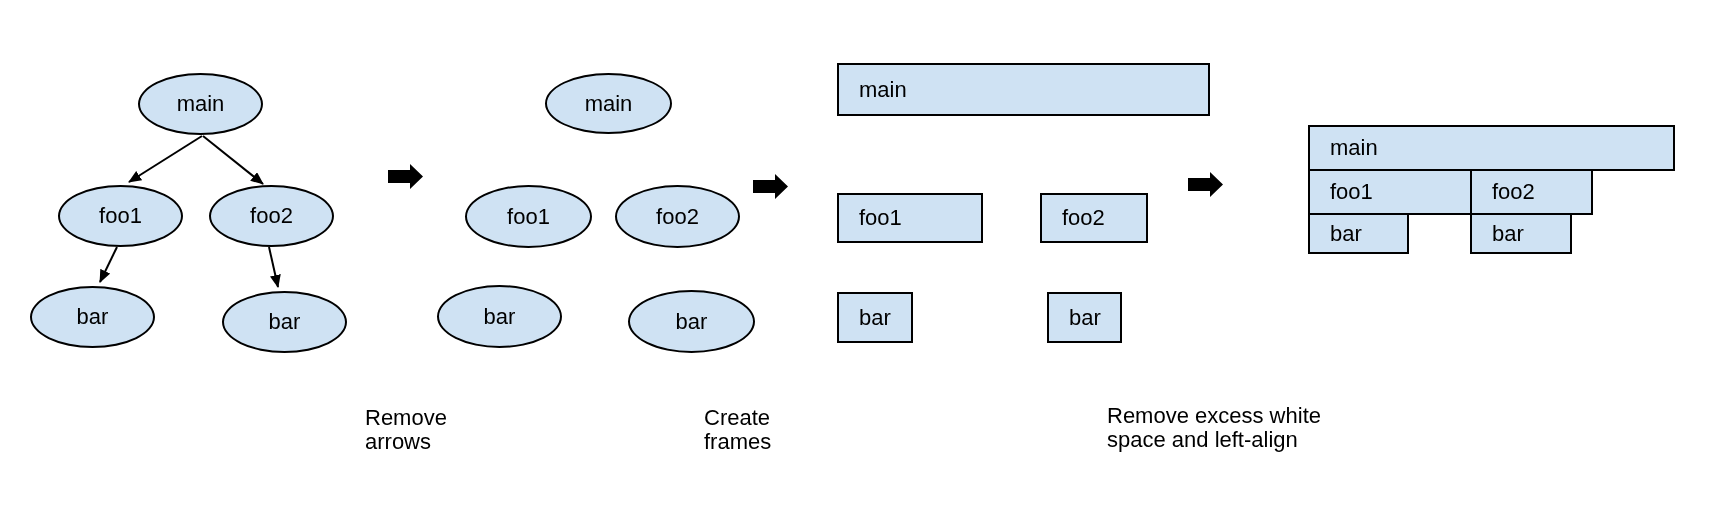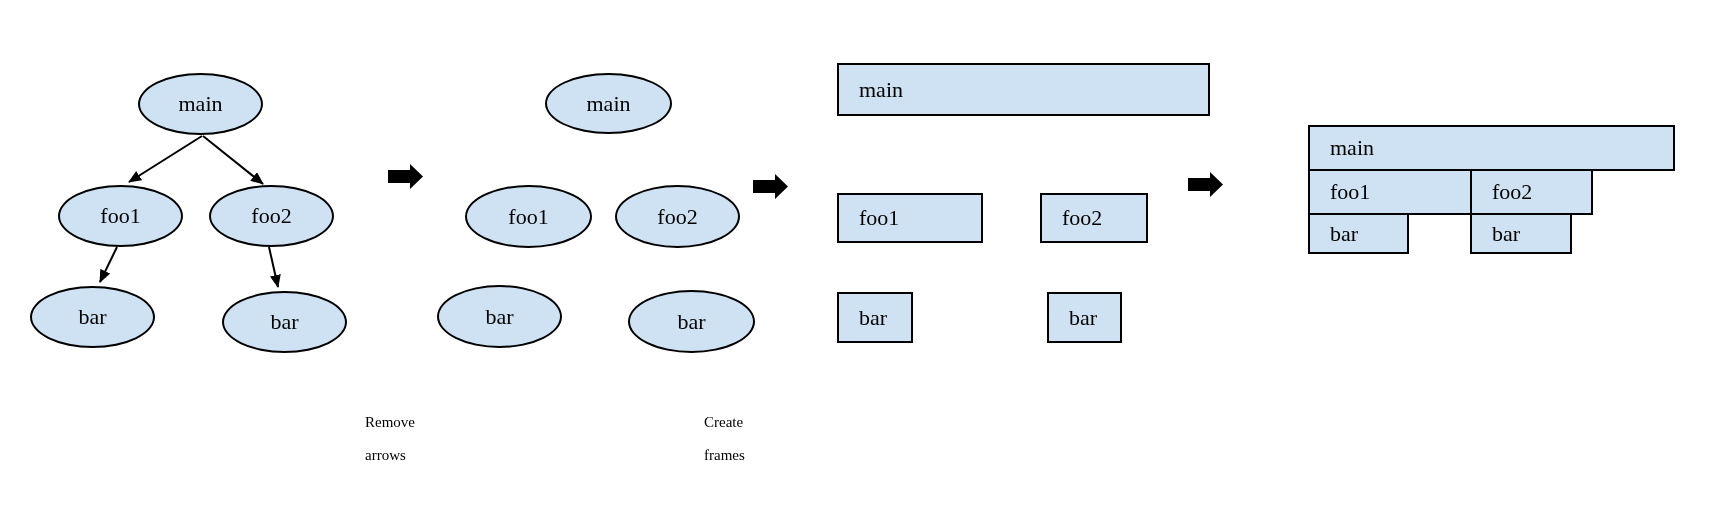--- a/index.html
+++ b/index.html
@@ -5,21 +5,21 @@
   html, body {
     margin: 0;
     padding: 0;
     background: var(--background, #ffffff);
   }
   .canvas {
     position: relative;
     width: 1717px;
     height: 506px;
     background: var(--background, #ffffff);
-    font-family: Liberation Serif, serif;
+    font-family: Liberation Sans, sans-serif;
     color: var(--text-color, #000000);
     overflow: hidden;
   }
   .edges-overlay {
     position: absolute;
     left: 0; top: 0;
     width: 1717px; height: 506px;
     pointer-events: none;
   }
   .edges-overlay line {
@@ -44,22 +44,22 @@
   .ellipse {
     border-radius: 50%;
     justify-content: center;
   }
   .rect {
     justify-content: flex-start;
     padding-left: 20px;
   }
   .caption {
     position: absolute;
-    font-size: 15px;
-    line-height: 33px;
+    font-size: 22px;
+    line-height: 24px;
     white-space: pre-line;
     color: var(--text-color, #000000);
   }
 </style>
 </head>
 <body>
 
 <div class="canvas">
 
   <svg class="edges-overlay" width="1717" height="506" viewBox="0 0 1717 506" xmlns="http://www.w3.org/2000/svg">
@@ -142,14 +142,16 @@
     <span>bar</span>
   </div>
   <div class="node rect" style="left:1470px; top:213px; width:102px; height:41px;">
     <span>bar</span>
   </div>
 
   <div class="caption" style="left:365px; top:406px;">Remove
 arrows</div>
   <div class="caption" style="left:704px; top:406px;">Create
 frames</div>
+  <div class="caption" style="left:1107px; top:404px;">Remove excess white
+space and left-align</div>
 
 </div>
 
 </body></html>

